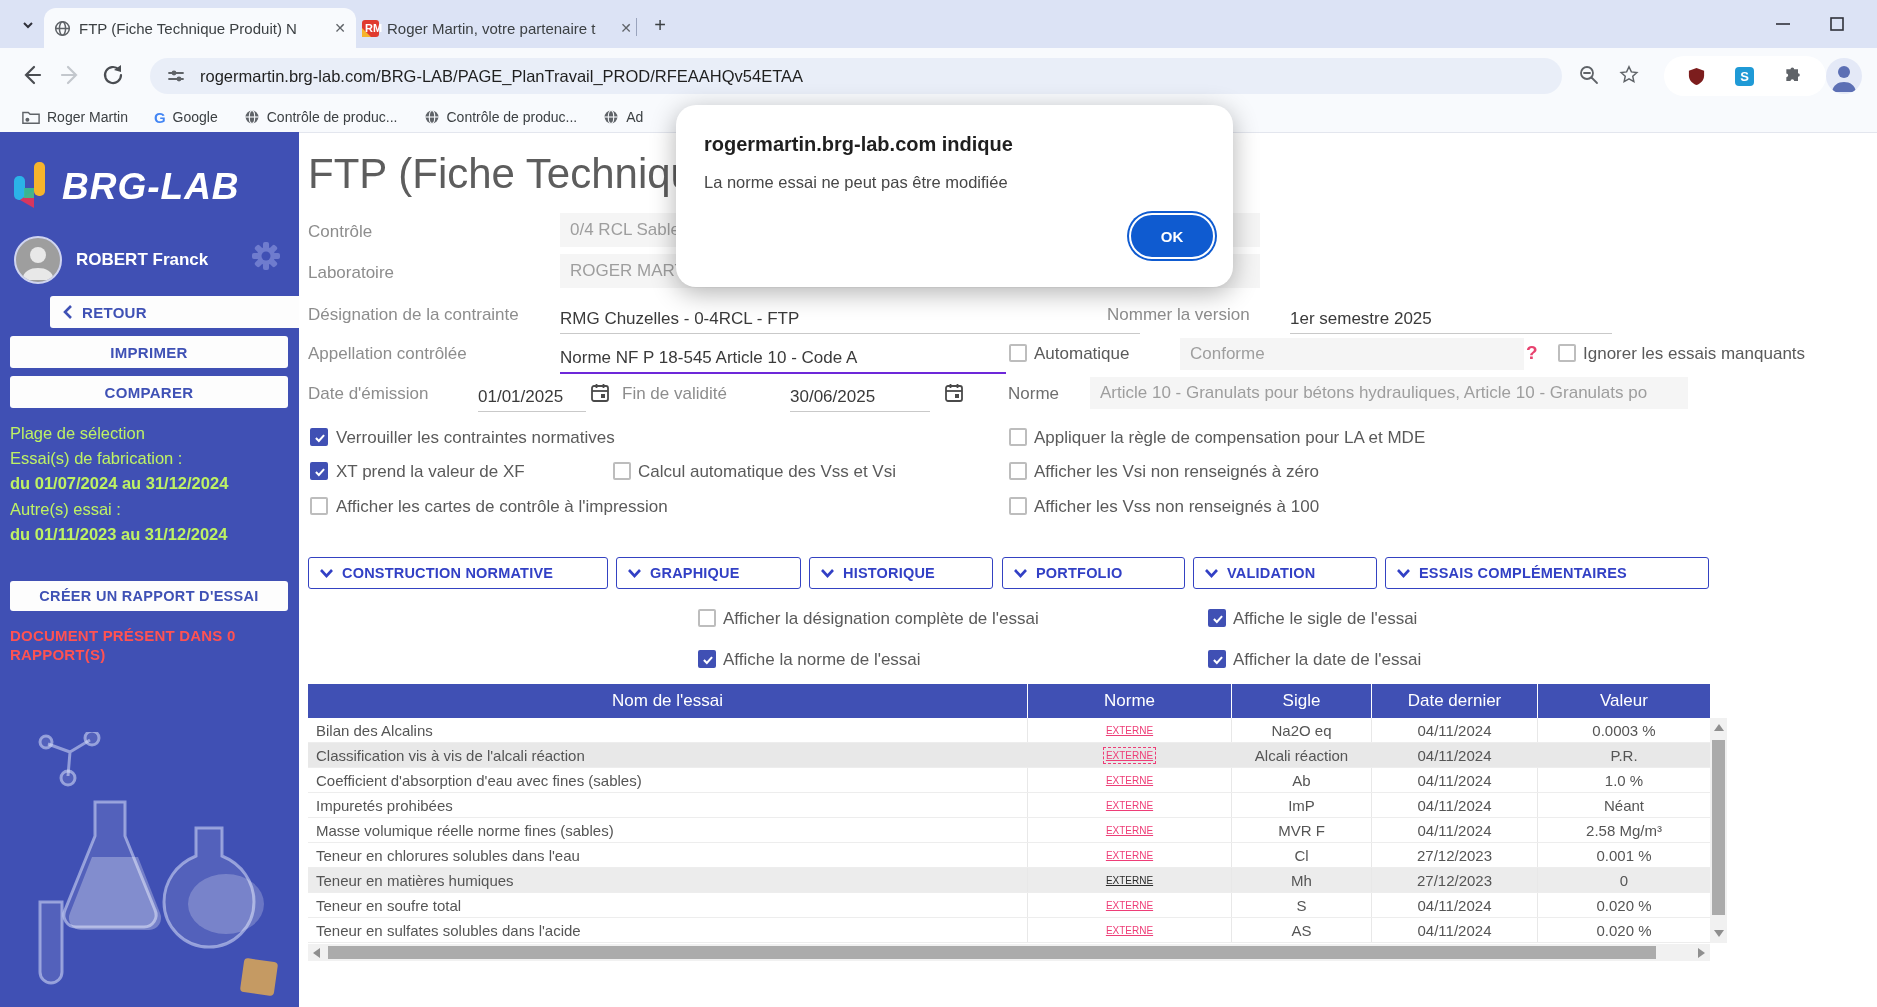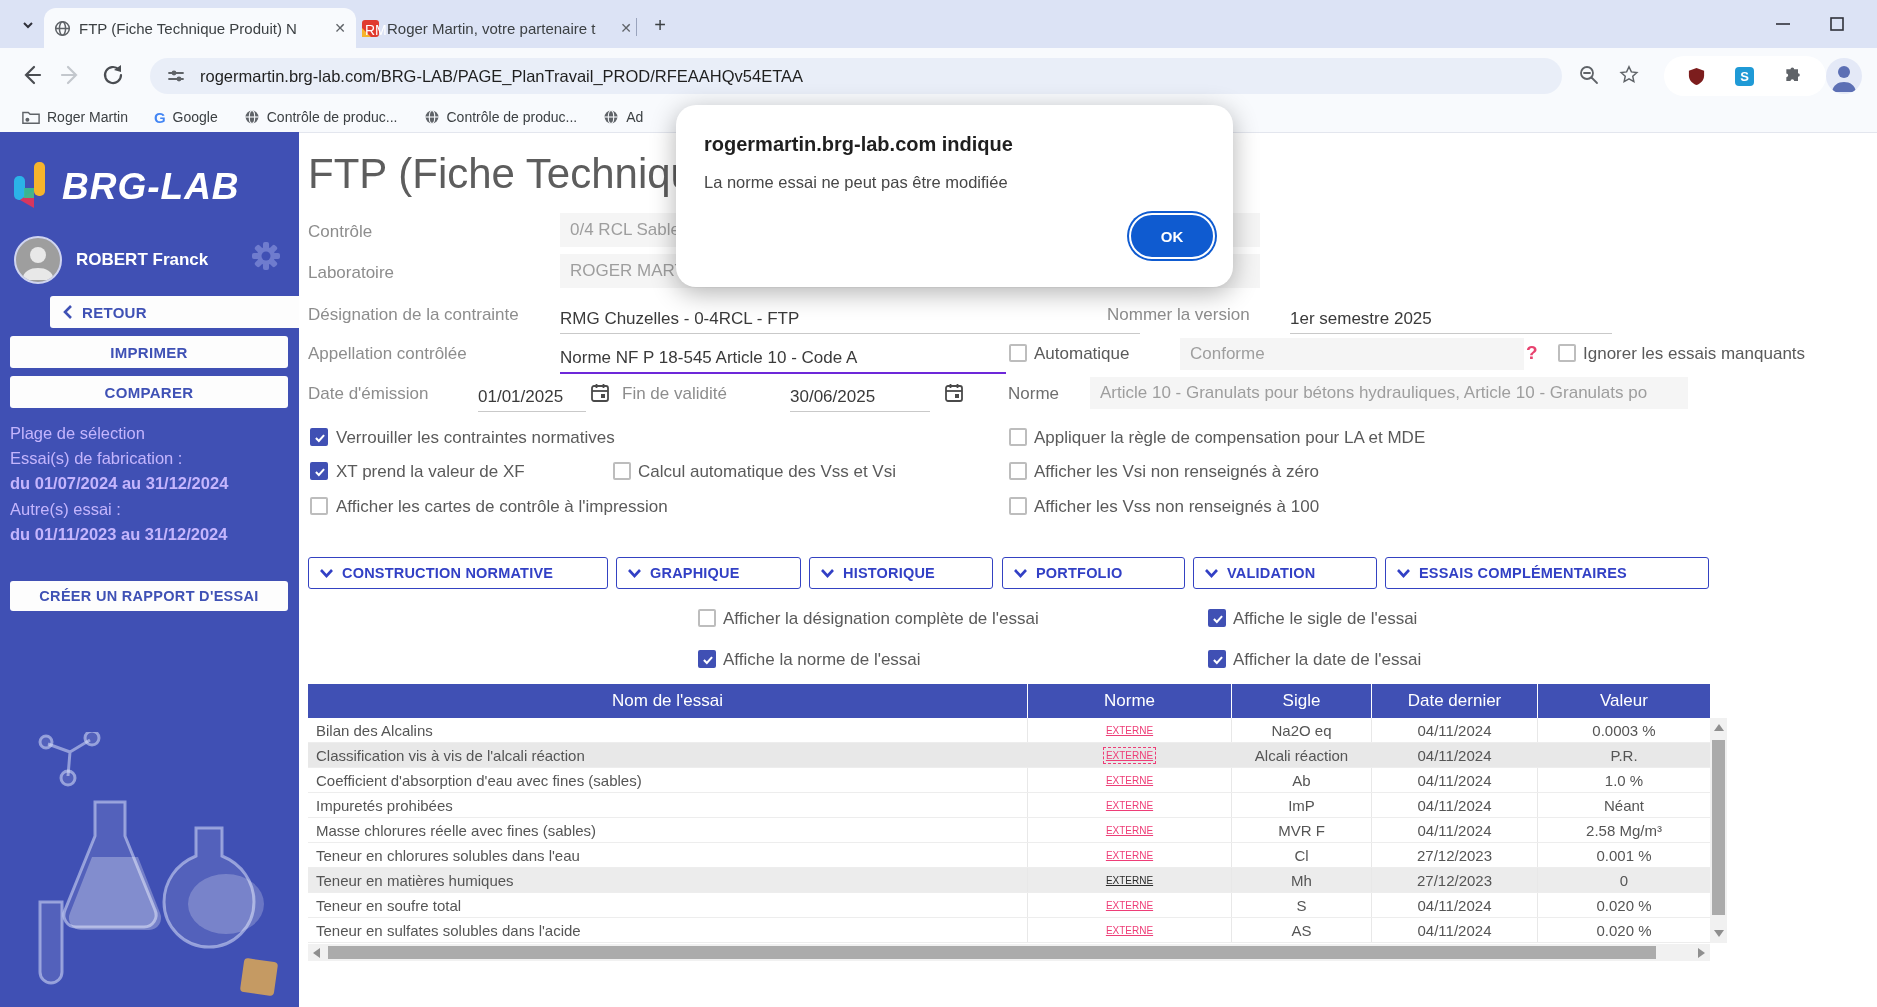--- a/index.html
+++ b/index.html
@@ -27,21 +27,21 @@
   .bm-label{font-size:14px;color:#3c4043;white-space:nowrap;}
   
   .sidebar{left:0;top:132px;width:299px;height:875px;background:#4050b4;overflow:hidden;}
   .brand{left:10px;top:28px;display:flex;align-items:center;gap:6px;}
   .brand-text{color:#fff;font-size:37px;font-weight:bold;font-style:italic;letter-spacing:1px;}
   .userrow{left:14px;top:104px;display:flex;align-items:center;gap:14px;}
   .avatar{width:44px;height:44px;border-radius:50%;background:#9e9e9e;border:2px solid #cfd4f0;overflow:hidden;position:relative;}
   .username{color:#fff;font-size:17px;font-weight:bold;}
   .side-btn{left:10px;width:278px;height:32px;background:#fdfdfd;border-radius:3px;color:#3f51b5;
             font-size:15px;font-weight:bold;display:flex;align-items:center;justify-content:center;letter-spacing:.3px;}
-  .side-txt{left:10px;color:#c4b5fd;font-size:16.5px;}
+  .side-txt{left:10px;color:#bef264;font-size:16.5px;}
   .side-txt.b{font-weight:bold;}
   .doc-note{left:10px;top:494px;width:280px;color:#ff5252;font-size:15px;font-weight:bold;line-height:19px;letter-spacing:.2px;}
   
   .page-title{left:308px;top:150px;font-size:42px;color:#5d5d5d;white-space:nowrap;}
   .flabel{color:#8d8d8d;font-size:17px;white-space:nowrap;}
   .ro-field{background:#f5f5f5;color:#9e9e9e;font-size:17px;display:flex;align-items:center;padding-left:10px;white-space:nowrap;overflow:hidden;}
   .ul-field{border-bottom:1px solid #c9c9c9;color:#3a3a3a;font-size:17px;display:flex;align-items:flex-end;padding-bottom:4px;white-space:nowrap;}
   .ul-field.focus{border-bottom:2px solid #6d28d9;}
   .cb{width:18px;height:18px;border:2px solid #bdbdbd;border-radius:2px;background:#fff;box-sizing:border-box;}
   .cb.on{background:#4050b4;border-color:#4050b4;}
@@ -94,21 +94,21 @@
       <circle cx="10" cy="10" r="8" class="icon-line"></circle>
         <ellipse cx="10" cy="10" rx="3.6" ry="8" class="icon-line"></ellipse>
         <line x1="2" y1="10" x2="18" y2="10" class="icon-line"></line>
     </svg>
     <span class="tab-title">FTP (Fiche Technique Produit) N</span>
     <span class="tab-close">✕</span>
   </div>
   <div class="abs tab tab-idle">
     <span style="width:17px;height:17px;background:#e03a2f;border-radius:3px;position:relative;flex:none;">
       <span style="position:absolute;left:0;bottom:0;width:0;height:0;border-left:9px solid #f6b42c;border-top:9px solid transparent;"></span>
-      <span style="position:absolute;left:3px;top:2px;color:#fff;font-size:14px;font-weight:normal;">RM</span>
+      <span style="position:absolute;left:3px;top:2px;color:#fff;font-size:11px;font-weight:bold;">RM</span>
     </span>
     <span class="tab-title">Roger Martin, votre partenaire t</span>
     <span class="tab-close">✕</span>
   </div>
   <div class="abs tab-sep"></div>
   <div class="abs newtab">+</div>
   <div class="abs win-btn" style="left:1768px;">
     <svg width="30" height="20">
         <line x1="8" y1="10" x2="22" y2="10" stroke="#30313a" stroke-width="1.6"></line>
       </svg>
@@ -255,20 +255,21 @@
         <span>COMPARER</span>
       </div>
     <div class="abs side-txt" style="top:292px;">Plage de sélection</div>
     <div class="abs side-txt" style="top:317px;">Essai(s) de fabrication :</div>
     <div class="abs side-txt b" style="top:342px;">du 01/07/2024 au 31/12/2024</div>
     <div class="abs side-txt" style="top:368px;">Autre(s) essai :</div>
     <div class="abs side-txt b" style="top:393px;">du 01/11/2023 au 31/12/2024</div>
     <div class="abs side-btn" style="top:449px;height:30px;font-size:14.5px;">
         <span>CRÉER UN RAPPORT D'ESSAI</span>
       </div>
+    <div class="abs doc-note">DOCUMENT PRÉSENT DANS 0 RAPPORT(S)</div>
 
     <svg class="abs" style="left:0;top:600px;" width="299" height="275" viewBox="0 0 299 275">
       <g stroke="rgba(215,222,250,0.55)" stroke-width="3" fill="rgba(255,255,255,0.10)">
         <path d="M70 20 l20 -12 m-20 12 l-2 24 m2 -24 l-22 -8"></path>
         <circle cx="92" cy="6" r="7"></circle>
           <circle cx="46" cy="10" r="6"></circle>
           <circle cx="68" cy="46" r="7"></circle>
         <path d="M95 70 h30 v34 l30 74 a12 12 0 0 1 -11 17 h-68 a12 12 0 0 1 -11 -17 l30 -74 z"></path>
         <path d="M196 96 h26 v28 c20 8 32 26 32 46 a45 45 0 0 1 -90 0 c0 -20 12 -38 32 -46 z"></path>
         <path d="M40 170 h22 v70 a11 11 0 0 1 -22 0 z"></path>
@@ -461,21 +462,21 @@
     <div class="trow tgrid">
       <span class="td name">Impuretés prohibées</span>
       <span class="td">
           <a class="lnk">EXTERNE</a>
         </span>
       <span class="td">ImP</span>
       <span class="td">04/11/2024</span>
       <span class="td">Néant</span>
     </div>
     <div class="trow tgrid">
-      <span class="td name">Masse chlorures réelle avec fines (sables)</span>
+      <span class="td name">Masse volumique réelle norme fines (sables)</span>
       <span class="td">
           <a class="lnk">EXTERNE</a>
         </span>
       <span class="td">MVR F</span>
       <span class="td">04/11/2024</span>
       <span class="td">2.58 Mg/m³</span>
     </div>
     <div class="trow tgrid">
       <span class="td name">Teneur en chlorures solubles dans l'eau</span>
       <span class="td">

